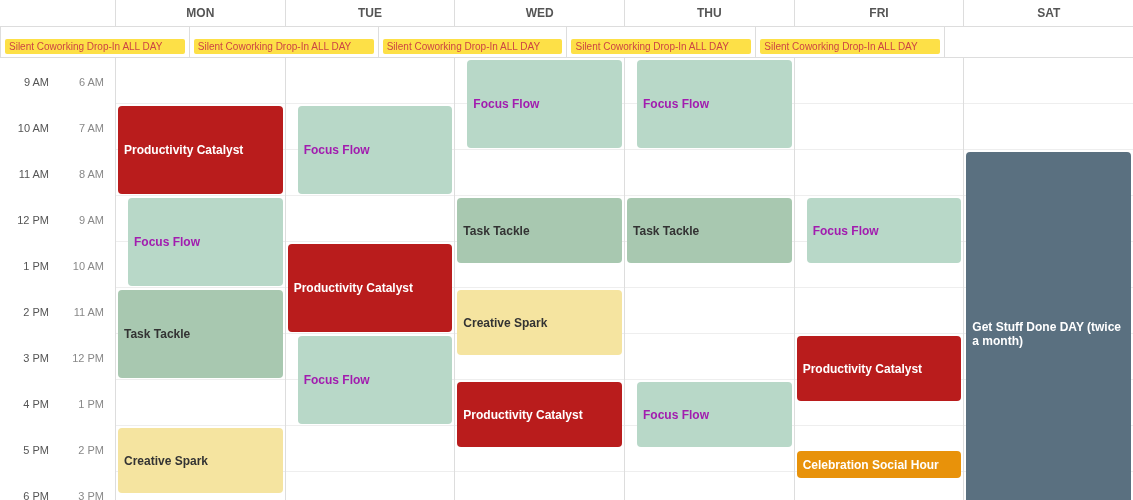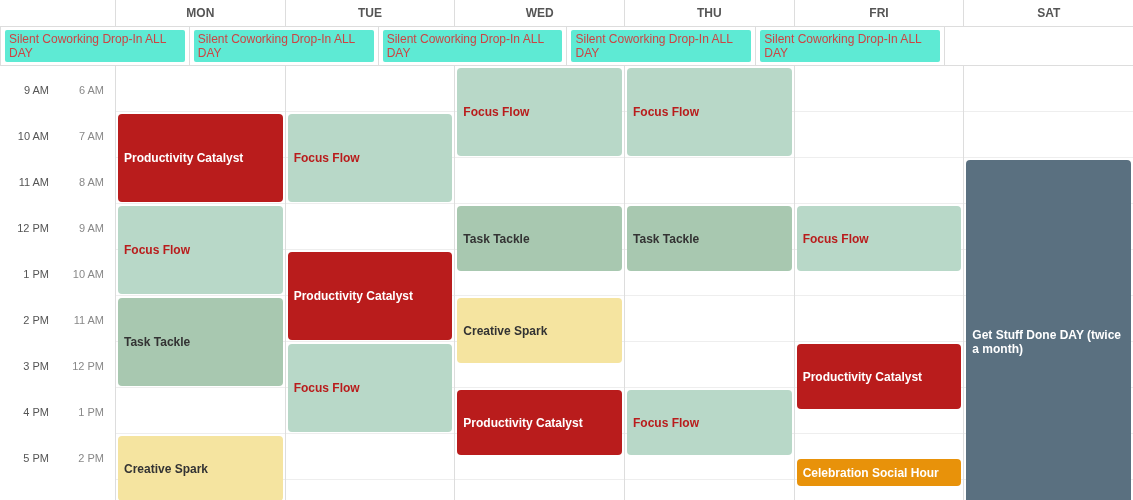--- a/index.html
+++ b/index.html
@@ -8,34 +8,34 @@
     .header-row { display: flex; border-bottom: 1px solid #ddd; }
     .time-col-header { width: 115px; flex-shrink: 0; }
     .day-col-header { flex: 1; text-align: center; padding: 6px 0; font-size: 12px; color: #555; font-weight: bold; border-left: 1px solid #ddd; }
     .all-day-row { display: flex; border-bottom: 1px solid #ddd; }
     .time-col-allday { width: 115px; flex-shrink: 0; display: flex; align-items: center; }
     .timezone-badges { display: flex; gap: 4px; padding: 4px 6px; }
     .badge { border: 2px solid; border-radius: 12px; padding: 1px 7px; font-size: 10px; font-weight: bold; }
     .badge-eastern { border-color: #e8a020; color: #e8a020; }
     .badge-pacific { border-color: #e8a020; color: #e8a020; }
     .all-day-cell { flex: 1; border-left: 1px solid #ddd; padding: 3px 4px; }
-    .all-day-event { background: #5eead4; color: #c44; font-size: 12px; padding: 2px 4px; border-radius: 2px; }
+    .all-day-event { background: #fde047; color: #c44; font-size: 10px; padding: 2px 4px; border-radius: 2px; margin-top: 9px; }
     .body-area { display: flex; }
     .time-col { width: 115px; flex-shrink: 0; }
     .time-slot { height: 46px; display: flex; align-items: center; padding-top: 2px; }
     .time-eastern { width: 55px; text-align: right; padding-right: 6px; color: #555; font-size: 11px; }
     .time-pacific { width: 55px; text-align: right; padding-right: 6px; color: #888; font-size: 11px; }
     .days-area { flex: 1; display: flex; position: relative; }
     .day-col { flex: 1; border-left: 1px solid #ddd; position: relative; }
     .time-grid { }
     .grid-slot { height: 46px; border-bottom: 1px solid #eee; }
     .events-layer { position: absolute; top: 0; left: 0; right: 0; bottom: 0; }
     .event { position: absolute; border-radius: 4px; padding: 4px 6px; font-size: 12px; font-weight: 600; left: 2px; right: 2px; display: flex; align-items: center; }
     .event-purple { background: #b91c1c; color: #fff; }
-    .event-green-light { background: #b8d8c8; color: #b91c1c; }
+    .event-green-light { background: #b8d8c8; color: #a21caf; margin-left: 10px; }
     .event-green-med { background: #a8c8b0; color: #333; }
     .event-yellow { background: #f5e4a0; color: #333; }
     .event-dark-teal { background: #3a8a7a; color: #fff; }
     .event-orange { background: #e8920a; color: #fff; }
     .event-slate { background: #5a7080; color: #fff; }
   </style>
 </head>
 <body>
 
 <div class="calendar-wrapper">

